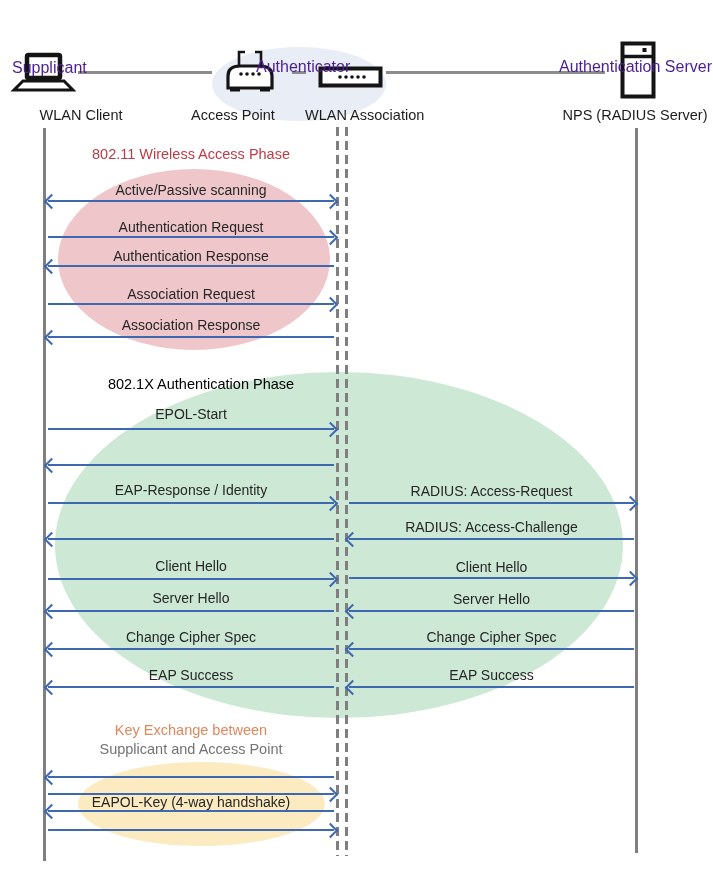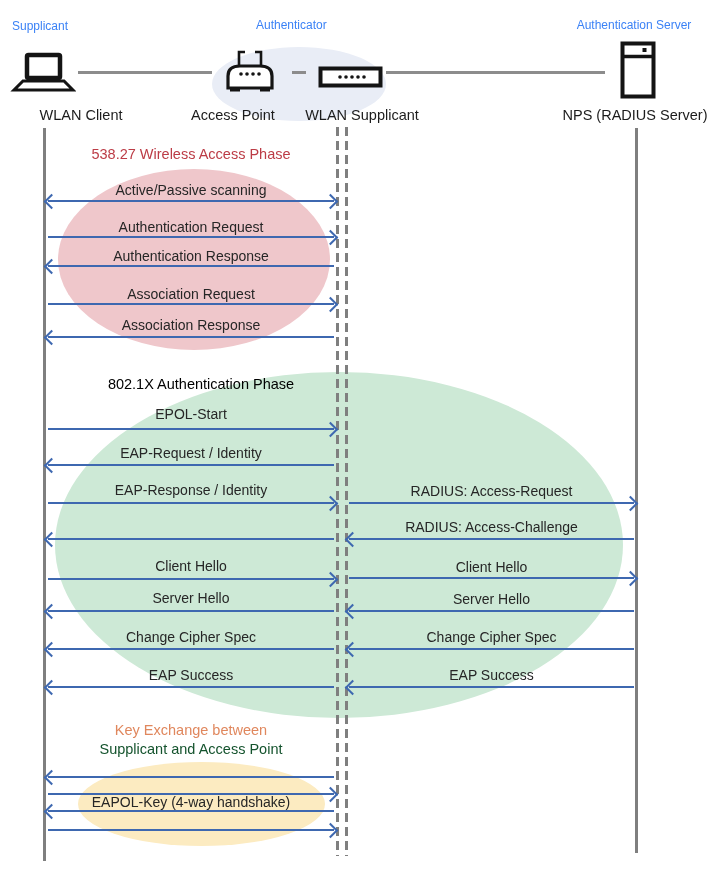--- a/index.html
+++ b/index.html
@@ -1,21 +1,21 @@
 <!DOCTYPE html>
 <html><head>
 <meta charset="utf-8">
 <style>
   html,body { margin:0; padding:0; background:#ffffff; }
   .canvas {
     position:relative; width:713px; height:875px; background:#ffffff;
     font-family:"Liberation Sans", sans-serif; color:#262626; overflow:hidden;
   }
   
-  .role { position:absolute; font-size:12px; color:#3b82f6; white-space:nowrap; z-index:4; }
+  .role { position:absolute; font-size:16px; color:#4c1d95; white-space:nowrap; z-index:4;margin-top:40px; }
   .node-lbl { position:absolute; top:107px; font-size:14.5px; color:#1c1c1c; text-align:center; white-space:nowrap; z-index:4; }
   .title { position:absolute; font-size:14.5px; text-align:center; white-space:nowrap; z-index:3; }
   .lbl { position:absolute; font-size:14px; color:#262626; text-align:center; white-space:nowrap; z-index:4; }
   .lane-l { left:48px; width:286px; }
   .lane-r { left:349px; width:285px; }
   
   .ellipse { position:absolute; border-radius:50%; z-index:0; }
   .el-hdr   { left:212px; top:47px;  width:174px; height:74px;  background:#E9EDF6; }
   .el-pink  { left:58px;  top:169px; width:272px; height:181px; background:#EFC7CB; }
   .el-green { left:55px;  top:372px; width:568px; height:346px; background:#CDE9D6; }
@@ -78,32 +78,32 @@
   </svg>
 
   <svg class="icon" style="left:620px; top:41px;" width="36" height="58" viewBox="0 0 36 58">
     <rect x="2.5" y="2.5" width="31" height="53" fill="#ffffff" stroke="#141414" stroke-width="4"></rect>
     <line x1="2.5" y1="15.5" x2="33.5" y2="15.5" stroke="#141414" stroke-width="3.5"></line>
     <rect x="22.5" y="7" width="4" height="4" fill="#141414"></rect>
   </svg>
 
   <div class="node-lbl" style="left:1px;   width:100px;margin-left:30px;">WLAN Client</div>
   <div class="node-lbl" style="left:183px; width:100px;">Access Point</div>
-  <div class="node-lbl" style="left:305px; width:114px;">WLAN Supplicant</div>
+  <div class="node-lbl" style="left:305px; width:114px;">WLAN Association</div>
   <div class="node-lbl" style="left:562px; width:146px;">NPS (RADIUS Server)</div>
 
   <div class="lifeline" style="left:43px;  top:128px; height:733px;"></div>
   <div class="lifeline dashed" style="left:336px; top:127px; height:729px;"></div>
   <div class="lifeline dashed" style="left:345px; top:127px; height:729px;"></div>
   <div class="lifeline" style="left:635px; top:128px; height:725px;"></div>
 
-  <div class="title" style="left:48px; top:146px; width:286px; color:#BC3C46;">538.27 Wireless Access Phase</div>
+  <div class="title" style="left:48px; top:146px; width:286px; color:#BC3C46;">802.11 Wireless Access Phase</div>
   <div class="title" style="left:48px; top:376px; width:306px; color:#000000;">802.1X Authentication Phase</div>
   <div class="title" style="left:48px; top:722px; width:286px; color:#E0875D;">Key Exchange between</div>
-  <div class="title" style="left:48px; top:741px; width:286px; color:#14532d;">Supplicant and Access Point</div>
+  <div class="title" style="left:48px; top:741px; width:286px; color:#737373;">Supplicant and Access Point</div>
 
   <div class="lbl lane-l" style="top:182px;">Active/Passive scanning</div>
   <div class="arrow" style="top:200px;">
       <i class="h hl"></i>
       <i class="h hr"></i>
     </div>
 
   <div class="lbl lane-l" style="top:219px;">Authentication Request</div>
   <div class="arrow" style="top:236px;">
       <i class="h hr"></i>
@@ -122,21 +122,20 @@
   <div class="lbl lane-l" style="top:317px;">Association Response</div>
   <div class="arrow" style="top:336px;">
       <i class="h hl"></i>
     </div>
 
   <div class="lbl lane-l" style="top:406px;">EPOL-Start</div>
   <div class="arrow" style="top:428px;">
       <i class="h hr"></i>
     </div>
 
-  <div class="lbl lane-l" style="top:445px;">EAP-Request / Identity</div>
   <div class="arrow" style="top:464px;">
       <i class="h hl"></i>
     </div>
 
   <div class="lbl lane-l" style="top:482px;">EAP-Response / Identity</div>
   <div class="arrow" style="top:502px;">
       <i class="h hr"></i>
     </div>
 
   <div class="arrow" style="top:538px;">

